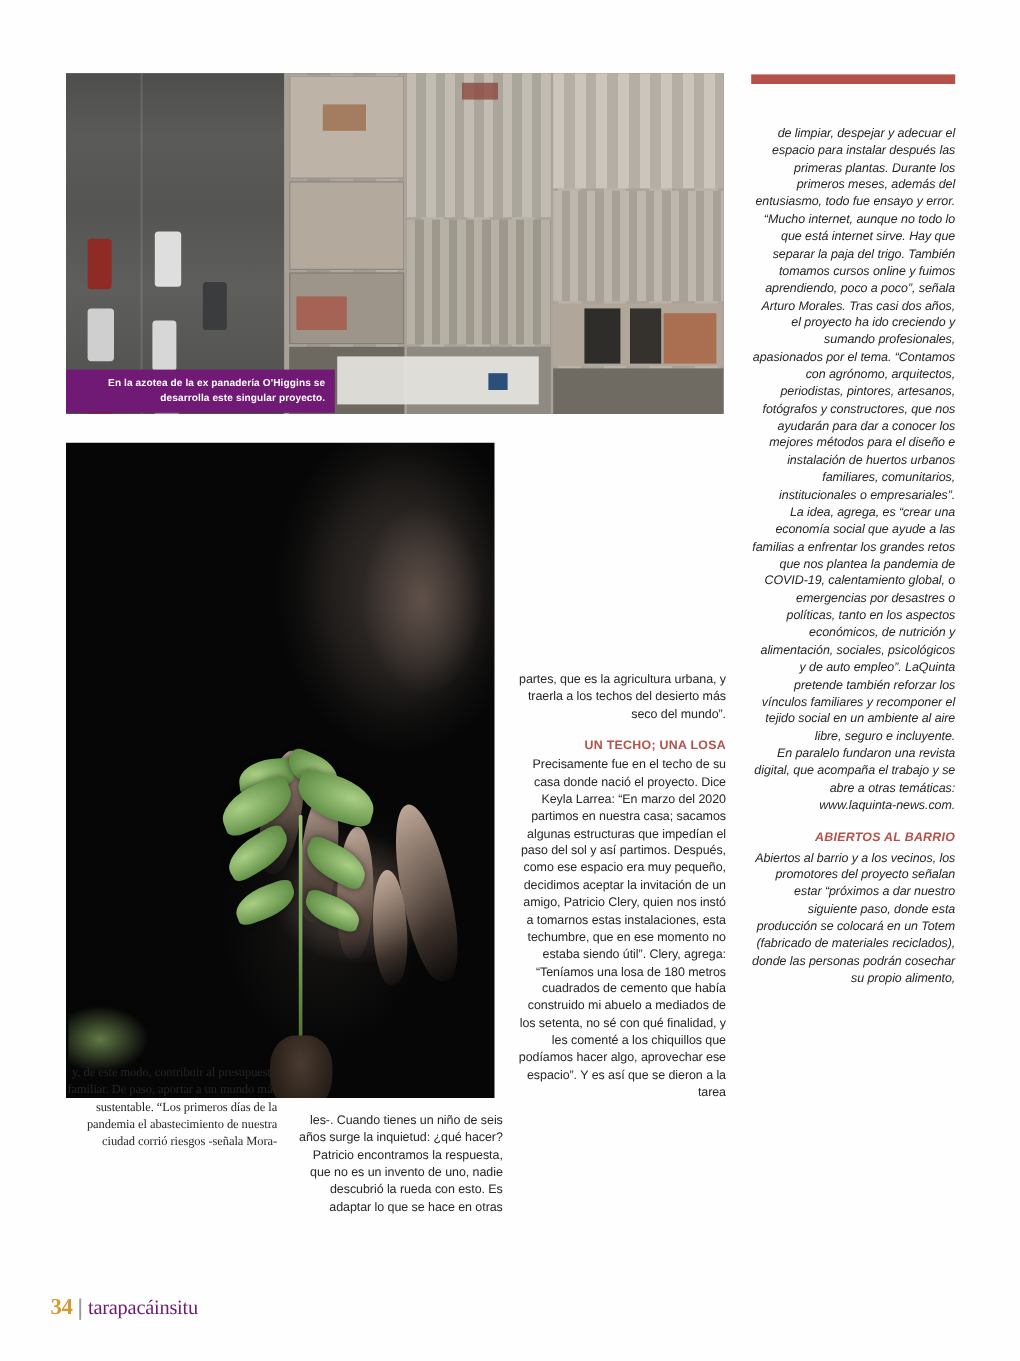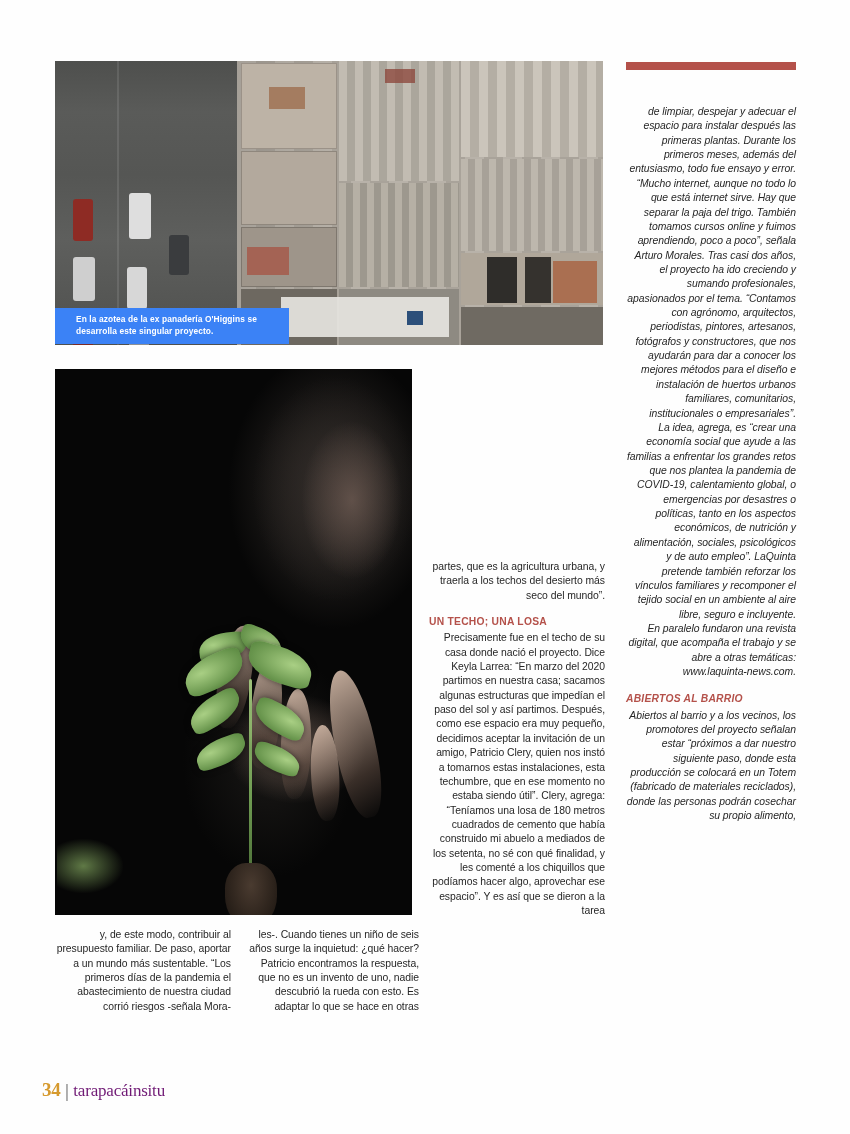--- a/index.html
+++ b/index.html
@@ -86,27 +86,28 @@
   .car-red1   { left:18px;  top:138px; width:20px; height:42px; background:#8e2b24; }
   .car-red2   { left:18px;  top:258px; width:20px; height:38px; background:#7d2a25; }
   .car-grey1  { left:74px;  top:252px; width:20px; height:40px; background:#8d9094; }
   .car-dark1  { left:114px; top:174px; width:20px; height:40px; background:#3a3c3e; }
 
   .photo-caption {
     position: absolute;
     left: 55px;
     top: 308px;
     width: 205px;
-    background: #3b82f6;
+    background: #701a75;
     color: #ffffff;
-    padding: 6px 8px 7px 21px;
+    padding: 6px 8px 7px 11px;
     font-size: 8.4px;
     line-height: 1.38;
     font-weight: bold;
     letter-spacing: .1px;
+    text-align: right;
   }
 
   
   .photo-portrait {
     position: absolute;
     left: 55px;
     top: 369px;
     width: 357px;
     height: 546px;
     overflow: hidden;
@@ -173,34 +174,34 @@
     letter-spacing:-.05px;
   }
   .body-col p { margin:0; }
   .body-col p + p { margin-top:0; }
 
   .section-head {
     color:#b4514a;
     font-size:10.3px;
     font-weight:bold;
     letter-spacing:.25px;
-    text-align:left;
+    text-align:right;
     margin-bottom:2px;
   }
 
   .col-mid  { left:429px; top:560px;  width:176px; }
   .col-right{ left:626px; top:105px;  width:170px;font-style:italic; }
 
   .redbar {
     position:absolute;
     left:626px; top:62px; width:170px; height:8px;
     background:#b4514a;
   }
 
-  .col-bl-1 { left:55px;  top:928px; width:176px; }
+  .col-bl-1 { left:55px;  top:888px; width:176px;font-family:Liberation Serif, serif; }
   .col-bl-2 { left:243px; top:928px; width:176px; }
 
   
   .footer {
     position:absolute;
     left:42px; top:1079px;
     display:flex;
     align-items:baseline;
     gap:4px;
   }

